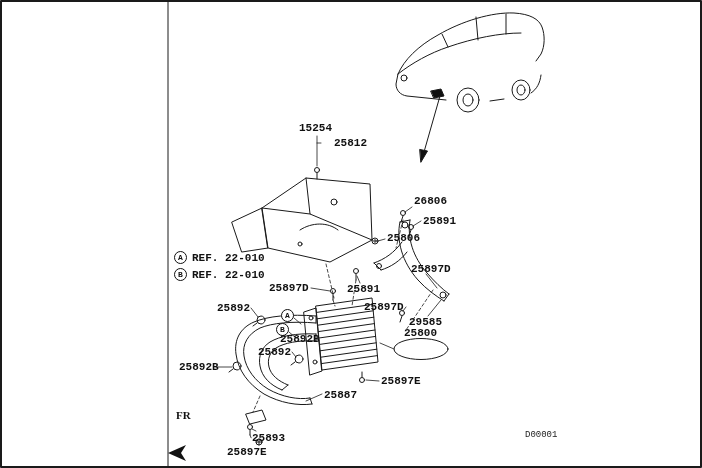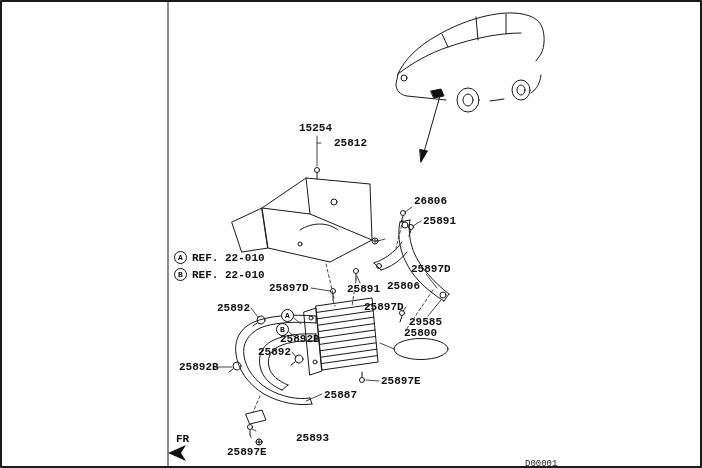--- a/index.html
+++ b/index.html
@@ -189,32 +189,32 @@
   <div class="marker" style="left:174px;top:268px;">B</div>
   <div class="plabel" style="left:192px;top:270px;">REF. 22-010</div>
 
   <div class="marker" style="left:281px;top:309px;">A</div>
   <div class="marker" style="left:276px;top:323px;">B</div>
 
   <div class="plabel" style="left:299px;top:123px;">15254</div>
   <div class="plabel" style="left:321px;top:138px;margin-left:13px;">25812</div>
   <div class="plabel" style="left:414px;top:196px;">26806</div>
   <div class="plabel" style="left:423px;top:216px;">25891</div>
-  <div class="plabel" style="left:387px;top:233px;margin-top:48px;">25806</div>
+  <div class="plabel" style="left:387px;top:233px;">25806</div>
   <div class="plabel" style="left:411px;top:264px;">25897D</div>
   <div class="plabel" style="left:269px;top:283px;">25897D</div>
   <div class="plabel" style="left:347px;top:284px;">25891</div>
   <div class="plabel" style="left:364px;top:302px;">25897D</div>
   <div class="plabel" style="left:409px;top:317px;">29585</div>
   <div class="plabel" style="left:217px;top:303px;">25892</div>
   <div class="plabel" style="left:280px;top:334px;">25892B</div>
   <div class="plabel" style="left:258px;top:347px;">25892</div>
   <div class="plabel" style="left:179px;top:362px;">25892B</div>
   <div class="plabel" style="left:404px;top:328px;">25800</div>
   <div class="plabel" style="left:381px;top:376px;">25897E</div>
   <div class="plabel" style="left:324px;top:390px;">25887</div>
-  <div class="plabel" style="left:252px;top:433px;margin-left:44px;">25893</div>
+  <div class="plabel" style="left:252px;top:433px;">25893</div>
   <div class="plabel" style="left:227px;top:447px;">25897E</div>
 
-  <div class="frlabel" style="left:176px;top:434px;">FR</div>
-  <div class="code" style="left:477px;top:460px;padding-left:48px;">D00001</div>
+  <div class="frlabel" style="left:176px;top:410px;font-family:Liberation Serif, serif;">FR</div>
+  <div class="code" style="left:477px;top:431px;padding-left:48px;">D00001</div>
 
 </div>
 
 </body></html>

